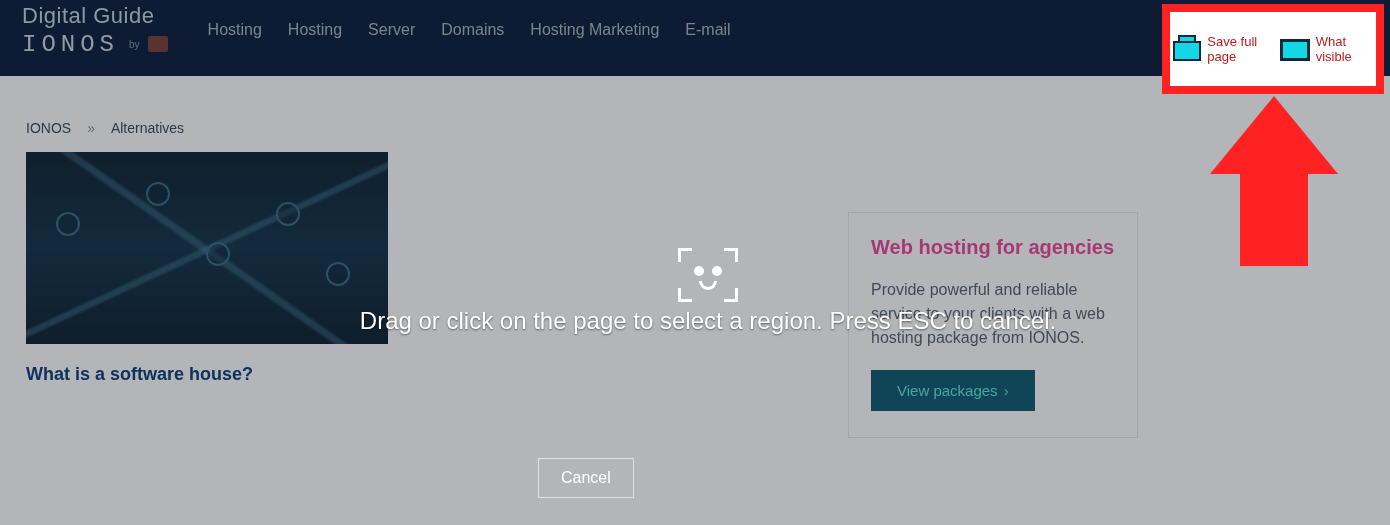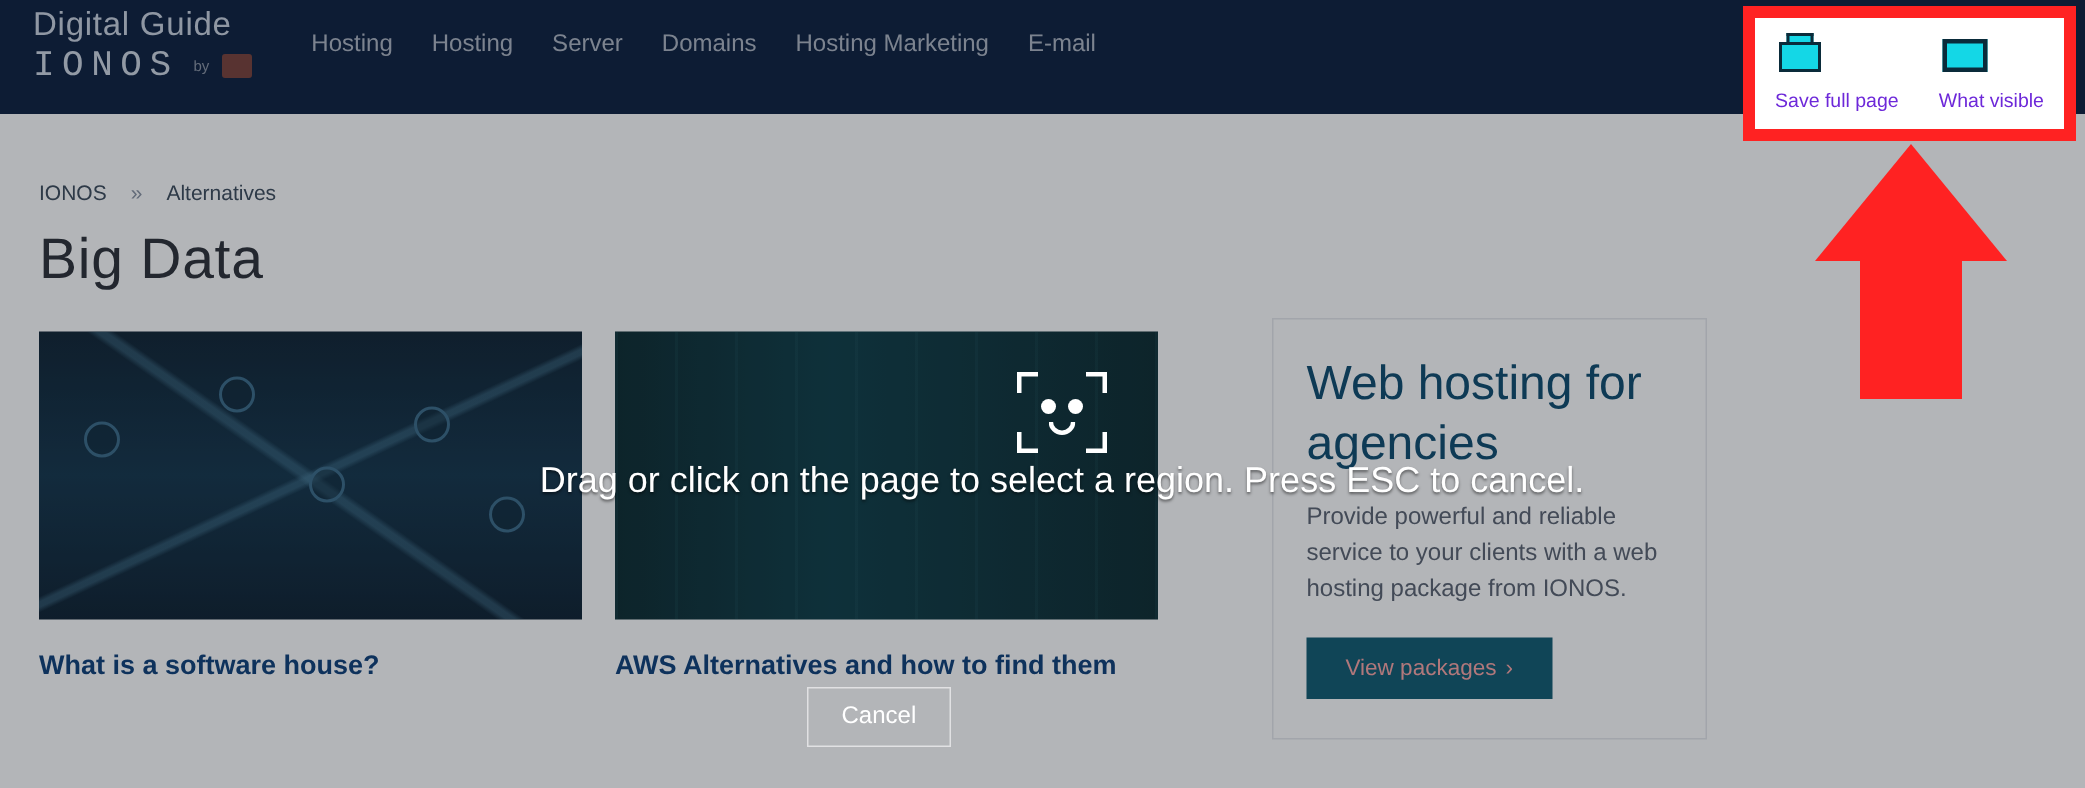--- a/index.html
+++ b/index.html
@@ -30,23 +30,23 @@
   .cards { display:flex; gap:22px; }
   .card { width:362px; }
   .thumb { width:362px; height:192px; display:block; }
   .thumb1 { background:linear-gradient(180deg,#0e2232 0%,#13344a 50%,#0d2030 100%); position:relative; overflow:hidden; }
   .thumb2 { background:linear-gradient(90deg,#0b2a2f 0%,#0d3c46 40%,#0b2a2f 100%); position:relative; overflow:hidden; }
   .card-title { color:#0d3e78; font-size:18px; font-weight:700; margin-top:18px; line-height:1.35; }
 
   
   .side { flex:0 0 290px; margin-top:116px; }
   .side-card { border:1px solid #e6e8ec; padding:22px 22px 26px 22px; }
-  .side-title { font-size:32px; color:#0c4a6e; line-height:1.25; font-weight:400; }
+  .side-title { font-size:20px; color:#ec4899; line-height:1.25; font-weight:700; }
   .side-text { font-size:16px; color:#5a6270; line-height:1.5; margin-top:18px; }
-  .side-btn { display:inline-flex; align-items:flex-start; gap:6px; background:#0f5a71; color:#fca5a5; padding:12px 26px; font-size:15px; margin-top:20px; cursor:pointer; }
+  .side-btn { display:inline-flex; align-items:flex-start; gap:6px; background:#0f5a71; color:#5eead4; padding:12px 26px; font-size:15px; margin-top:20px; cursor:pointer; }
   .chev { display:inline-block; }
 
   
   .tiny { position:absolute; right:112px; top:220px; font-size:10px; color:#2b2f36; line-height:1.3; text-align:right; font-weight:700; }
 
   
   .dim { position:absolute; inset:0; background:rgba(20,25,35,.32); pointer-events:none; }
 
   
   .overlay-center { position:absolute; left:0; right:0; top:248px; text-align:center; color:#fff; font-size:24px; text-shadow:0 1px 2px rgba(0,0,0,.5); line-height:1.4; pointer-events:none;padding-left:26px; }
@@ -57,21 +57,21 @@
   .corner.bl { bottom:0; left:0; border-bottom:3px solid #fff; border-left:3px solid #fff; }
   .corner.br { bottom:0; right:0; border-bottom:3px solid #fff; border-right:3px solid #fff; }
   .eyes { position:absolute; top:18px; left:12px; right:12px; display:flex; justify-content:center; gap:8px; }
   .eye { width:10px; height:10px; background:#fff; border-radius:50%; }
   .smile { position:absolute; bottom:12px; left:50%; transform:translateX(-50%); width:18px; height:9px; border:3px solid #fff; border-top:none; border-radius:0 0 12px 12px; }
 
   .cancel-btn { position:absolute; left:538px; top:458px; padding:10px 22px; border:1px solid rgba(255,255,255,.6); color:#fff; font-size:16px; background:transparent; cursor:pointer; }
 
   
   .ext { position:absolute; top:4px; right:6px; width:222px; height:90px; background:#fff; border:8px solid #ff2222; display:flex; align-items:center; justify-content:space-around; z-index:20; }
-  .ext-item { display:flex; flex-direction:column; align-items:flex-start; gap:8px; font-size:13px; color:#6d28d9; cursor:pointer; }
+  .ext-item { display:flex; flex-direction:row; align-items:flex-end; gap:8px; font-size:13px; color:#b91c1c; cursor:pointer; }
   .ext-icon { width:34px; height:26px; position:relative; }
   .ext-full .scr { position:absolute; top:3px; left:3px; width:28px; height:20px; background:#14d7e6; border:2px solid #0a2b3a; }
   .ext-full .tab { position:absolute; top:-3px; left:8px; width:18px; height:6px; background:#14d7e6; border:2px solid #0a2b3a; border-bottom:none; }
   .ext-vis .scr { position:absolute; top:1px; left:2px; width:30px; height:22px; border:3px solid #0a2b3a; background:#14d7e6; }
 
   
   .arrow { position:absolute; top:96px; right:52px; width:128px; height:168px; z-index:15; }
   .arrow-head { width:0; height:0; border-left:64px solid transparent; border-right:64px solid transparent; border-bottom:78px solid #ff2222; }
   .arrow-stem { width:68px; height:92px; background:#ff2222; margin:0 auto; }
 
@@ -119,38 +119,33 @@
     </div>
   </div>
 
   <div class="content">
     <div class="left">
       <div class="breadcrumb">
         <a href="#">IONOS</a>
         <span class="sep">»</span>
         <a href="#">Alternatives</a>
       </div>
-      <h1 class="page-title">Big Data</h1>
       <div class="cards">
         <div class="card">
           <div class="thumb thumb1">
             <div class="net">
               <div class="node" style="top:60px;left:30px"></div>
               <div class="node" style="top:30px;left:120px"></div>
               <div class="node" style="top:90px;left:180px"></div>
               <div class="node" style="top:50px;left:250px"></div>
               <div class="node" style="top:110px;left:300px"></div>
             </div>
           </div>
           <div class="card-title">What is a software house?</div>
         </div>
-        <div class="card">
-          <div class="thumb thumb2"></div>
-          <div class="card-title">AWS Alternatives and how to find them</div>
-        </div>
       </div>
     </div>
 
     <div class="side">
       <div class="side-card">
         <div class="side-title">Web hosting for agencies</div>
         <div class="side-text">Provide powerful and reliable service to your clients with a web hosting package from IONOS.</div>
         <div class="side-btn">
           <span>View packages</span>
           <span class="chev">›</span>

